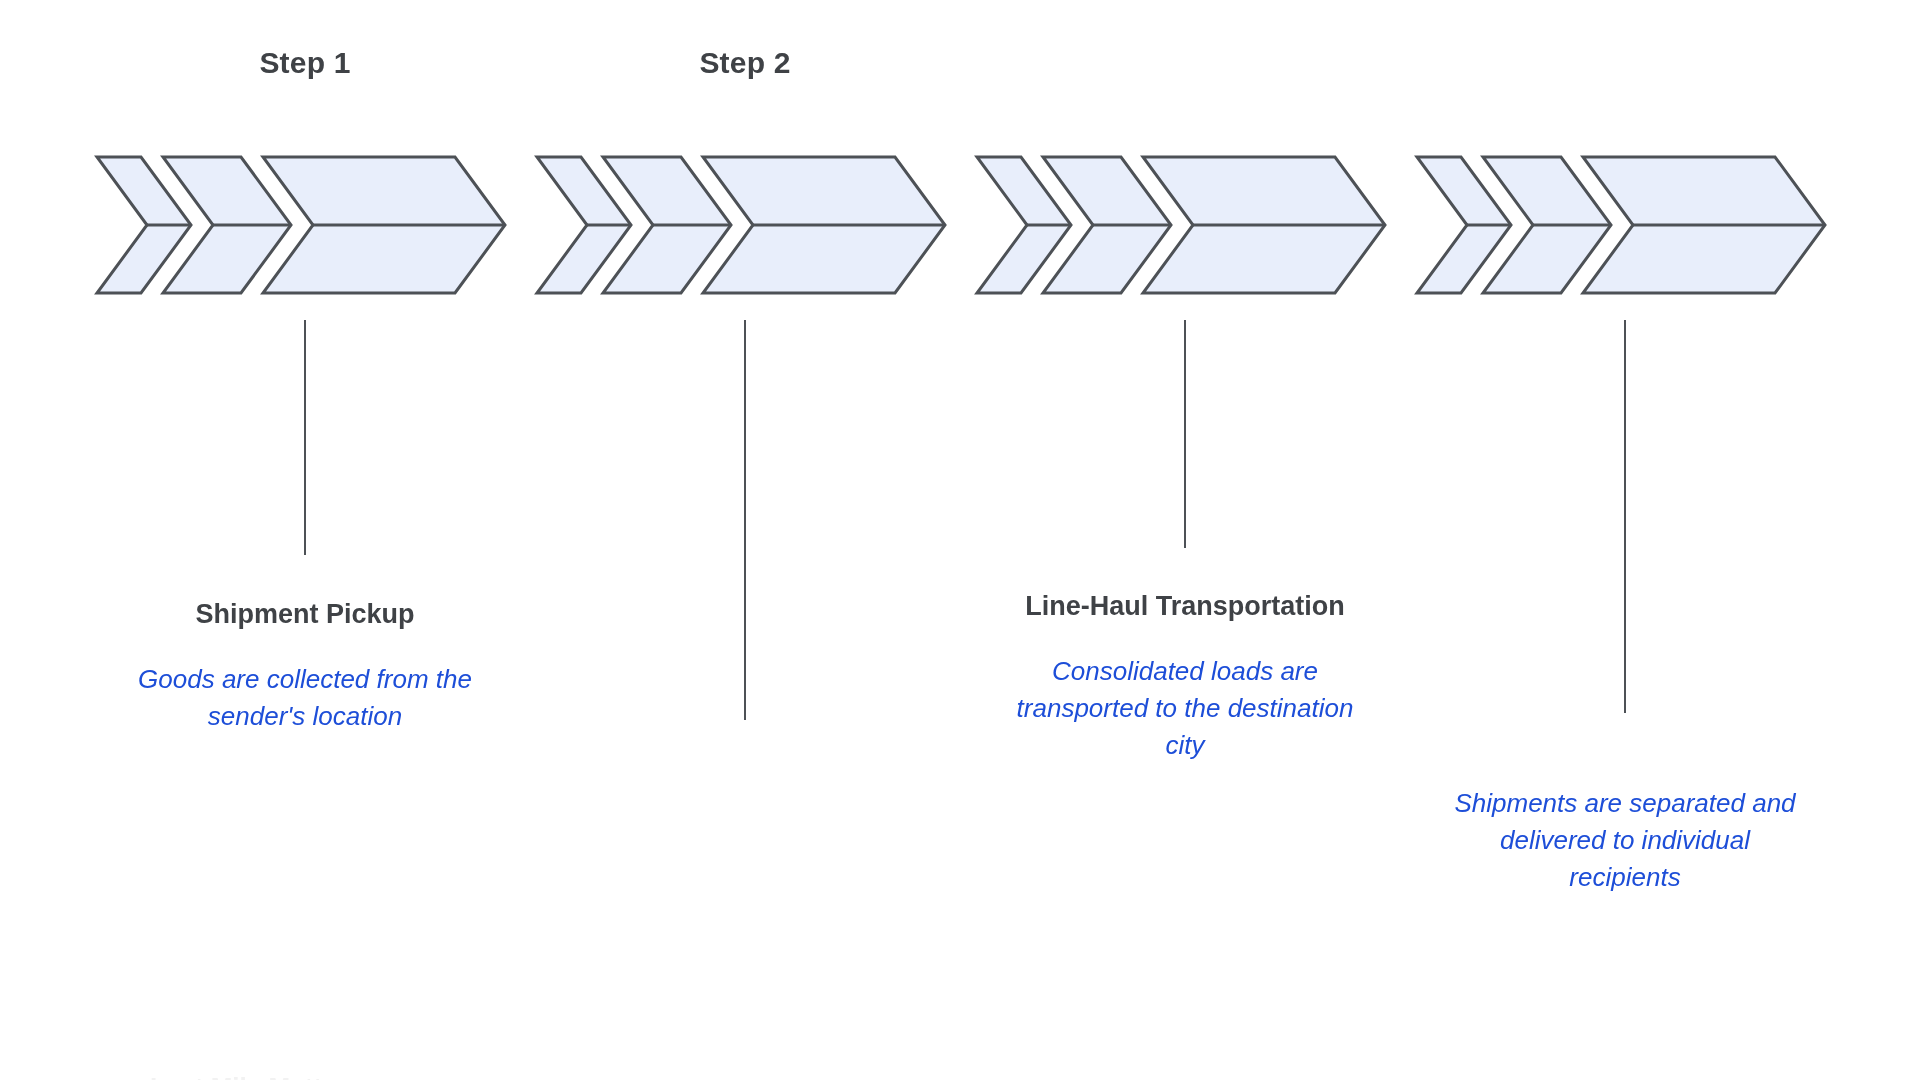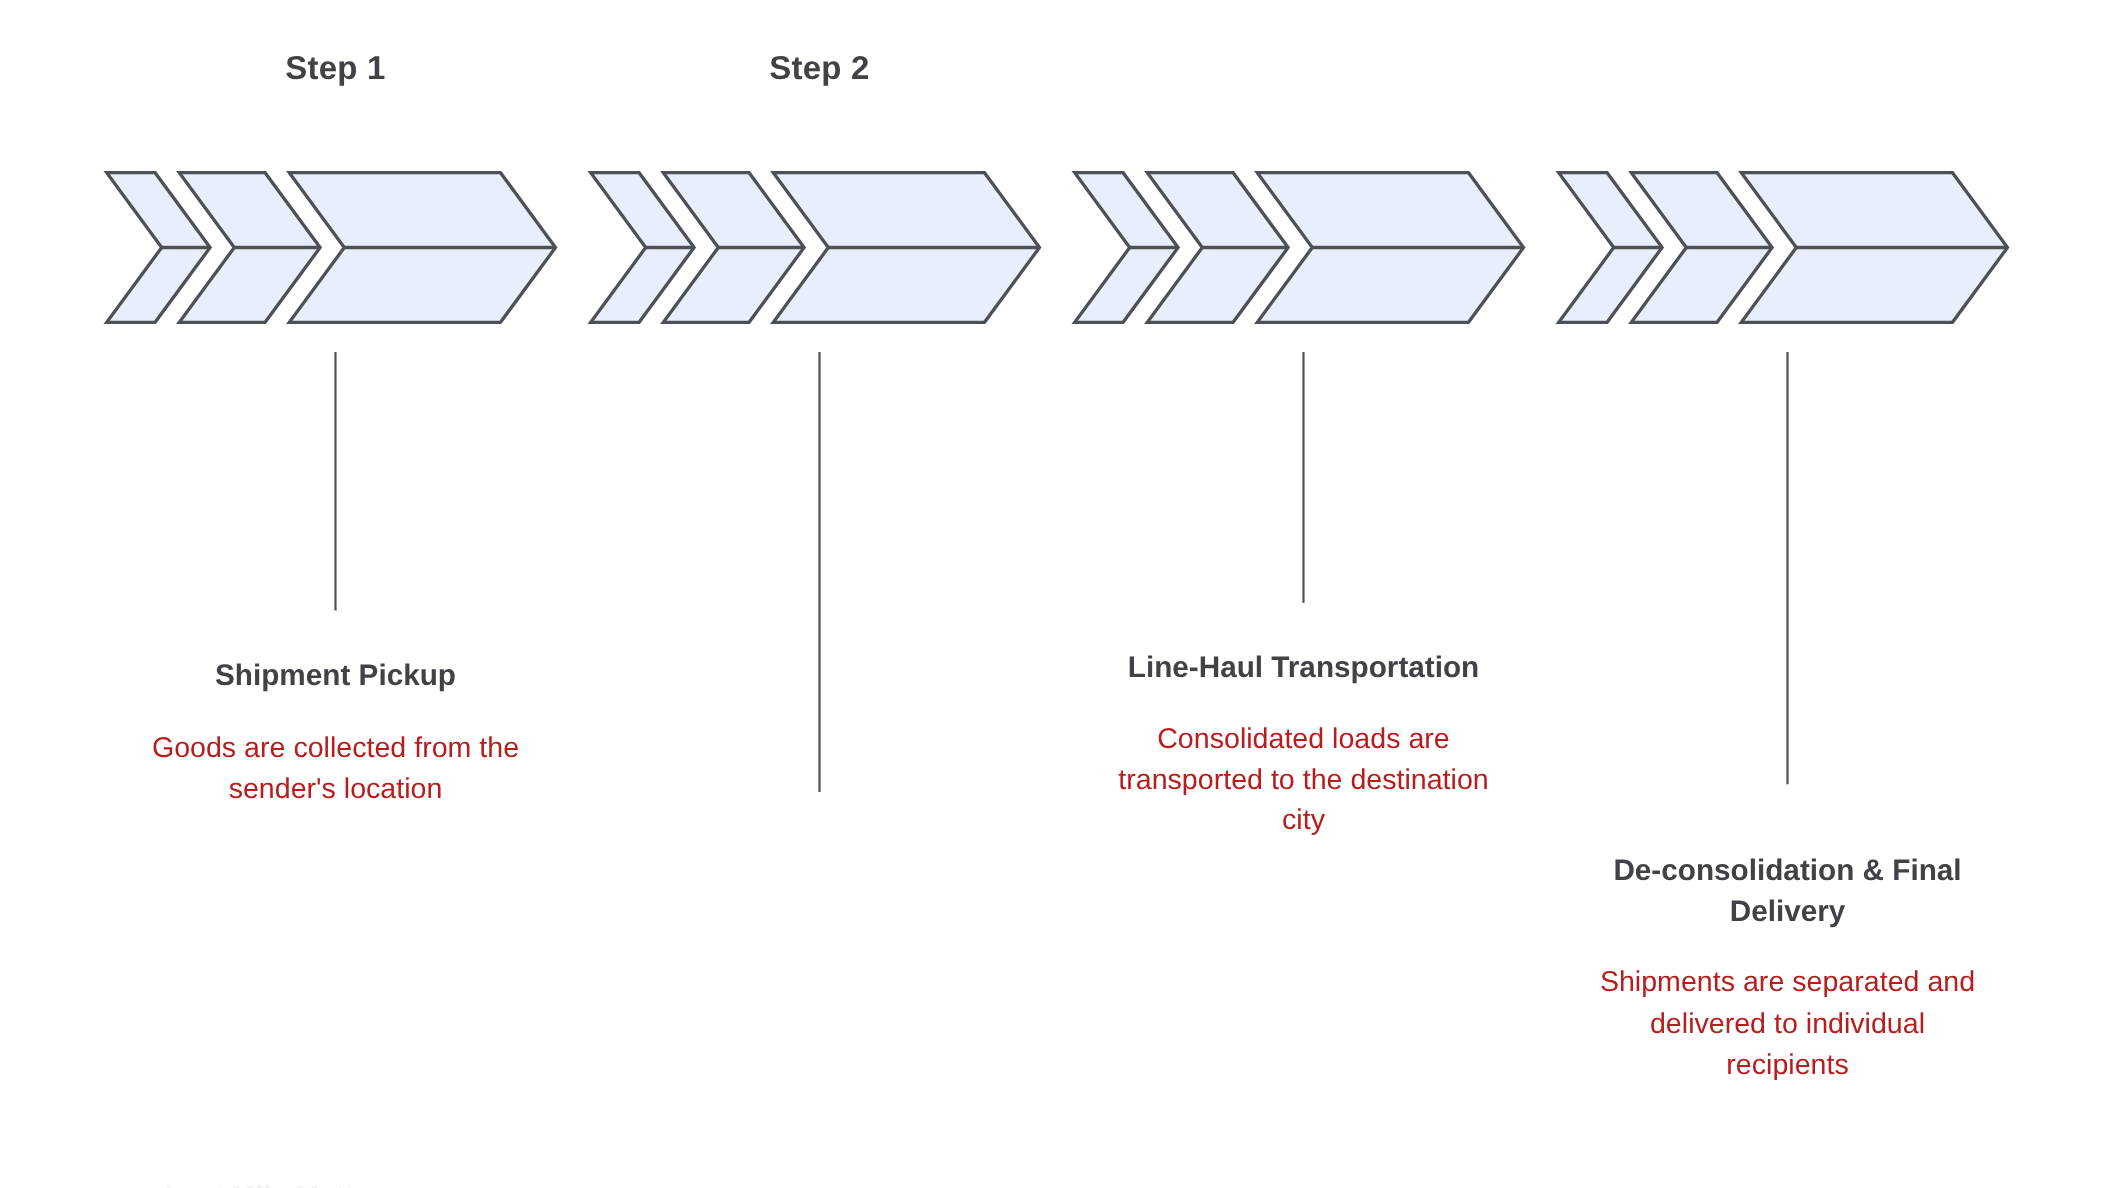--- a/index.html
+++ b/index.html
@@ -81,24 +81,25 @@
     font-size: 27px;
     font-weight: bold;
     color: #3f4246;
     line-height: 1.36;
     margin: 16px auto;
     width: 360px;
   }
   .step-desc {
     font-size: 26px;
     font-weight: normal;
-    color: #b91c1c;
+    color: #1d4ed8;
     line-height: 1.43;
     margin: 28px auto 0 auto;
     width: 360px;
+    font-style: italic;
   }
 
   
   .step-col[data-col="0"] .connector { top: 320px; height: 235px; }
   .step-col[data-col="0"] .text-block { top: 580px; }
 
   .step-col[data-col="1"] .connector { top: 320px; height: 400px; }
   .step-col[data-col="1"] .text-block { top: 765px; }
 
   .step-col[data-col="2"] .connector { top: 320px; height: 228px; }
@@ -215,20 +216,19 @@
           <line x1="62" y1="70" x2="106" y2="70"></line>
           <line x1="128" y1="70" x2="206" y2="70"></line>
           <line x1="228" y1="70" x2="420" y2="70"></line>
         </g>
       </svg>
     </div>
 
     <div class="connector"></div>
 
     <div class="text-block">
-      <div class="step-title">De-consolidation &amp; Final Delivery</div>
       <div class="step-desc">Shipments are separated and delivered to individual recipients</div>
     </div>
   </div>
 
   <div class="bottom-artifact">Last Mile Matters</div>
 
 </div>
 
 </body></html>

